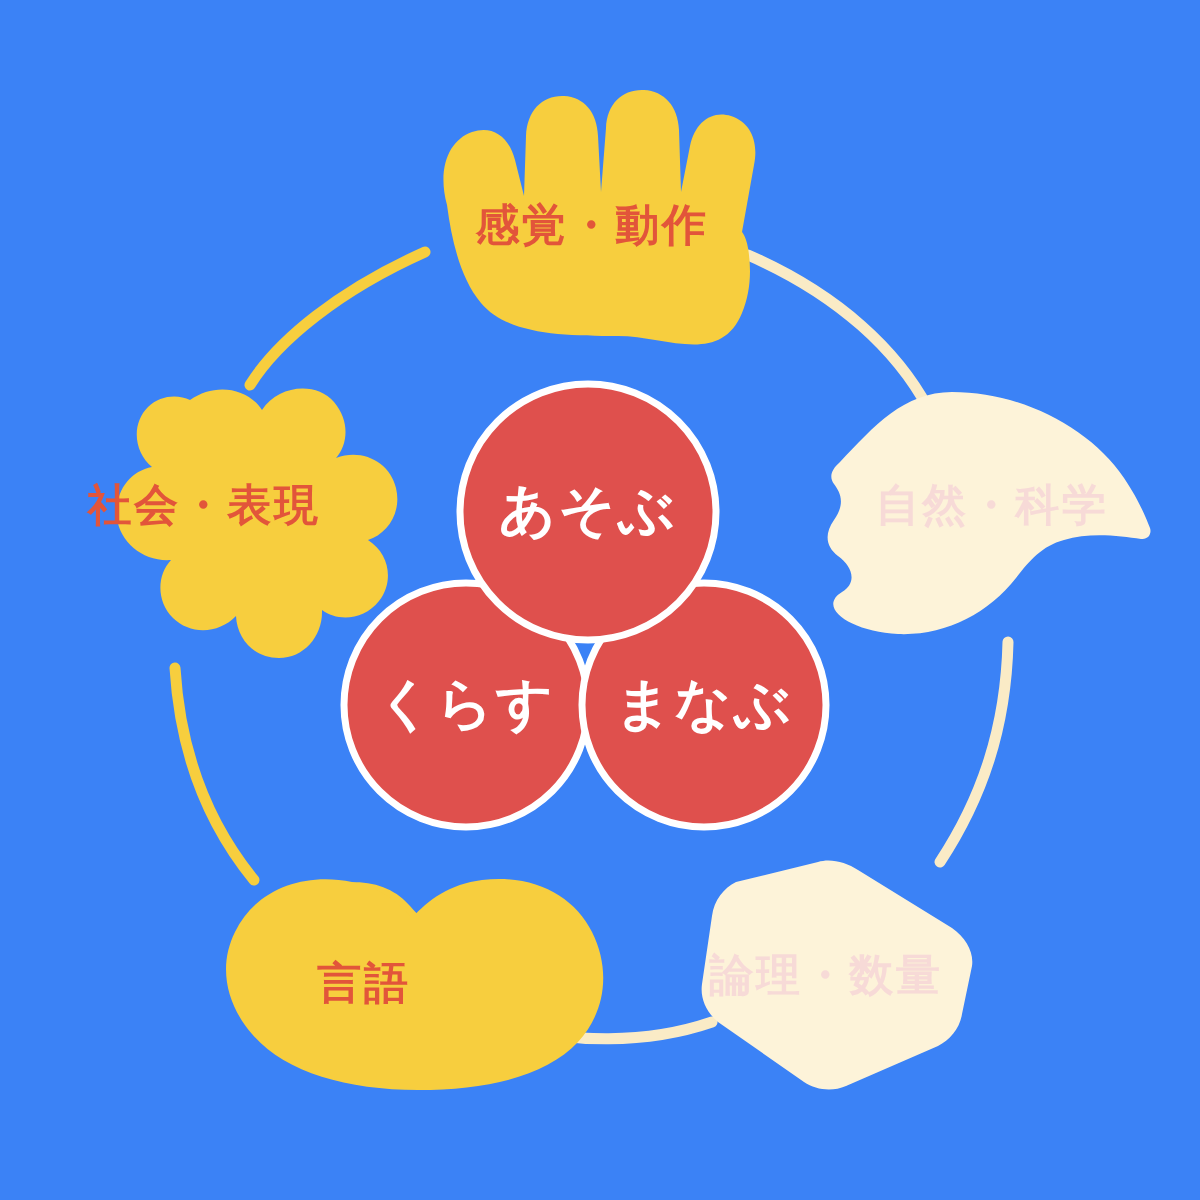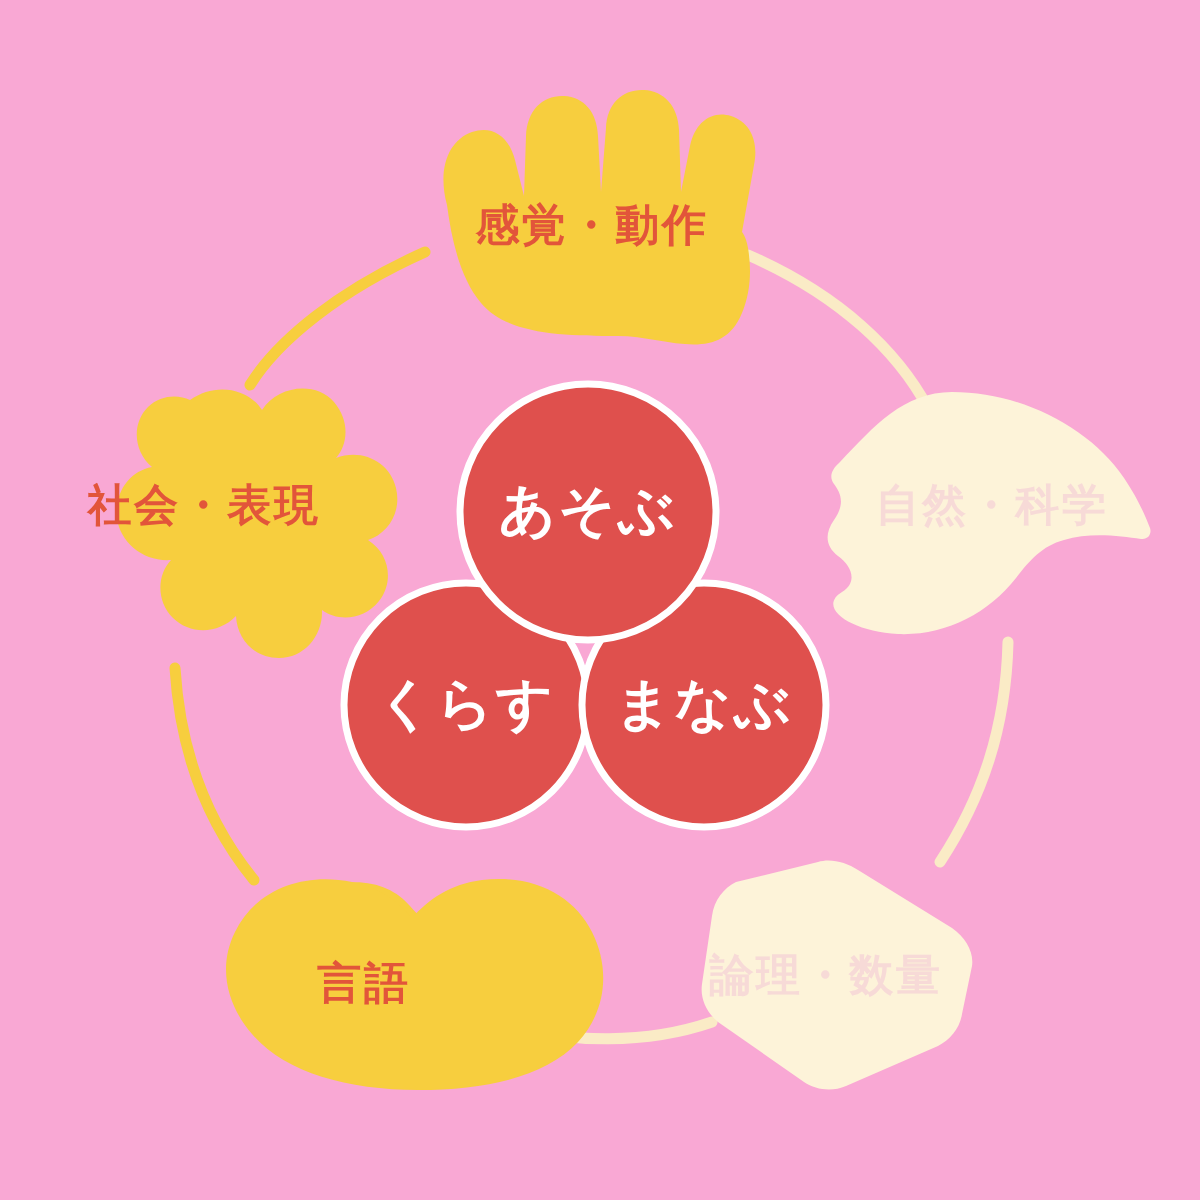--- a/index.html
+++ b/index.html
@@ -11,21 +11,21 @@
   body {
     width: 1200px;
     height: 1200px;
     overflow: hidden;
     font-family: "DejaVu Sans", "Liberation Sans", sans-serif;
   }
   #stage {
     position: relative;
     width: 1200px;
     height: 1200px;
-    background: #f9a8d4;
+    background: #3b82f6;
   }
   #diagram-svg {
     display: block;
     width: 1200px;
     height: 1200px;
   }
   .blob-label {
     font-family: "DejaVu Sans", "Liberation Sans", sans-serif;
     font-weight: 700;
     letter-spacing: 0.06em;

